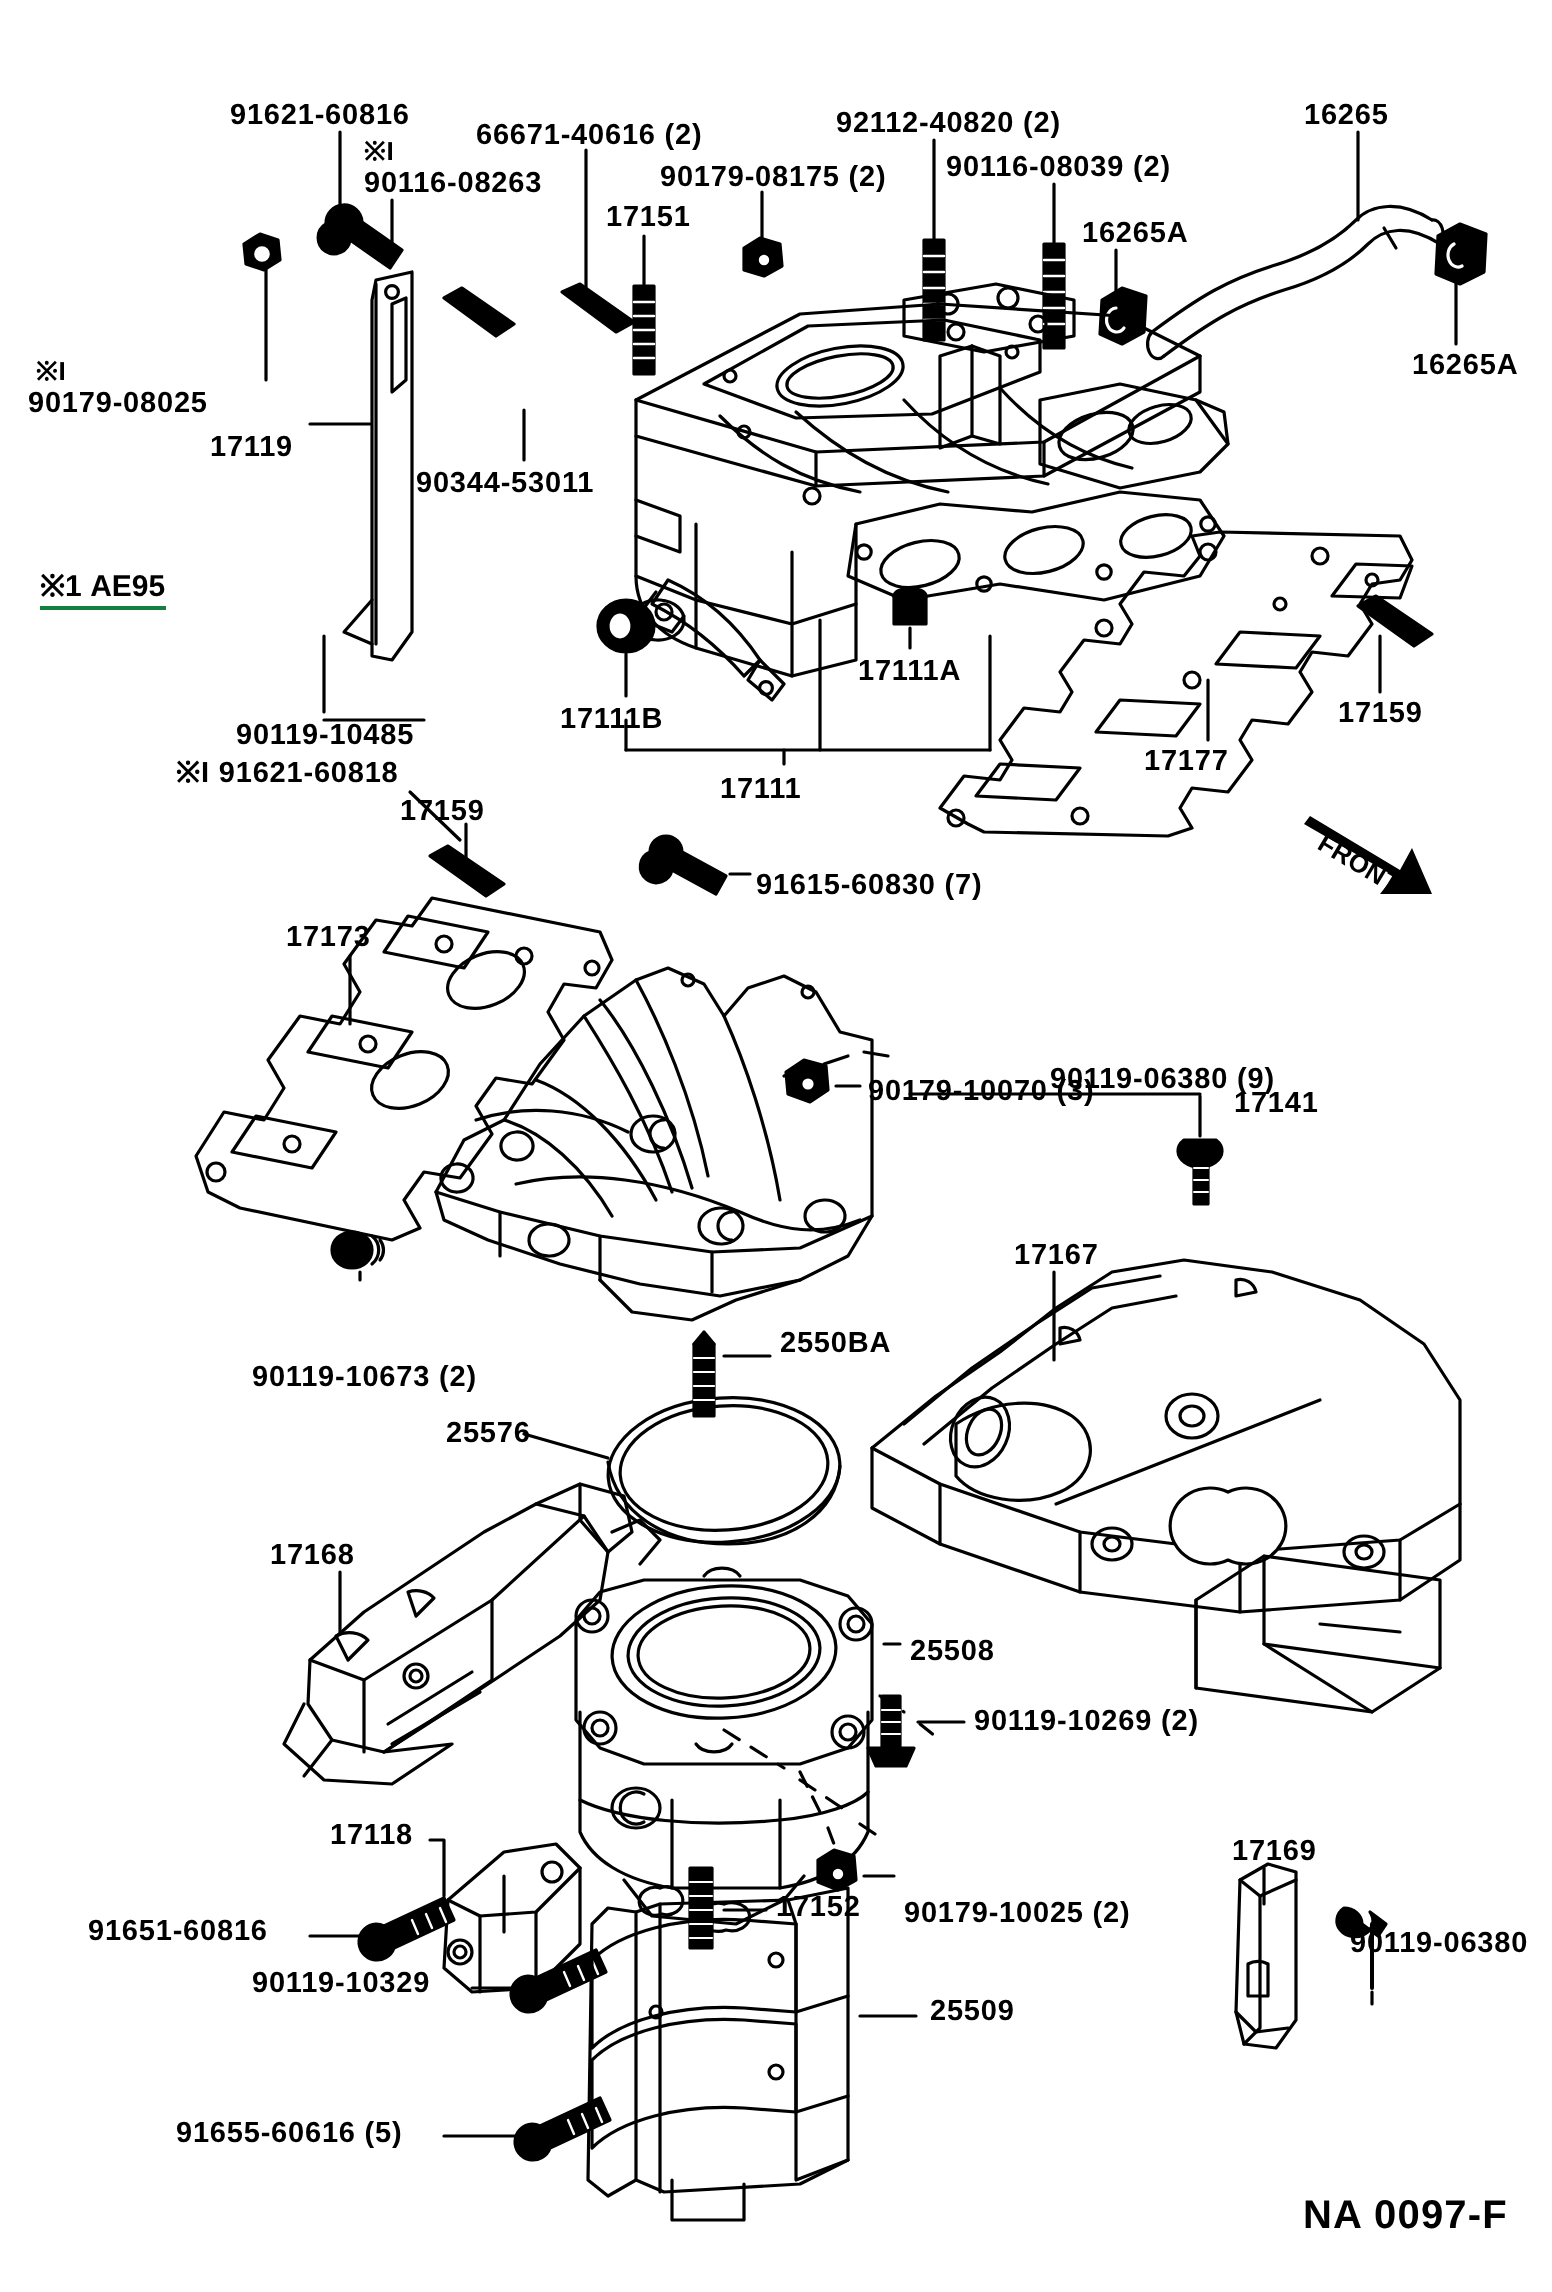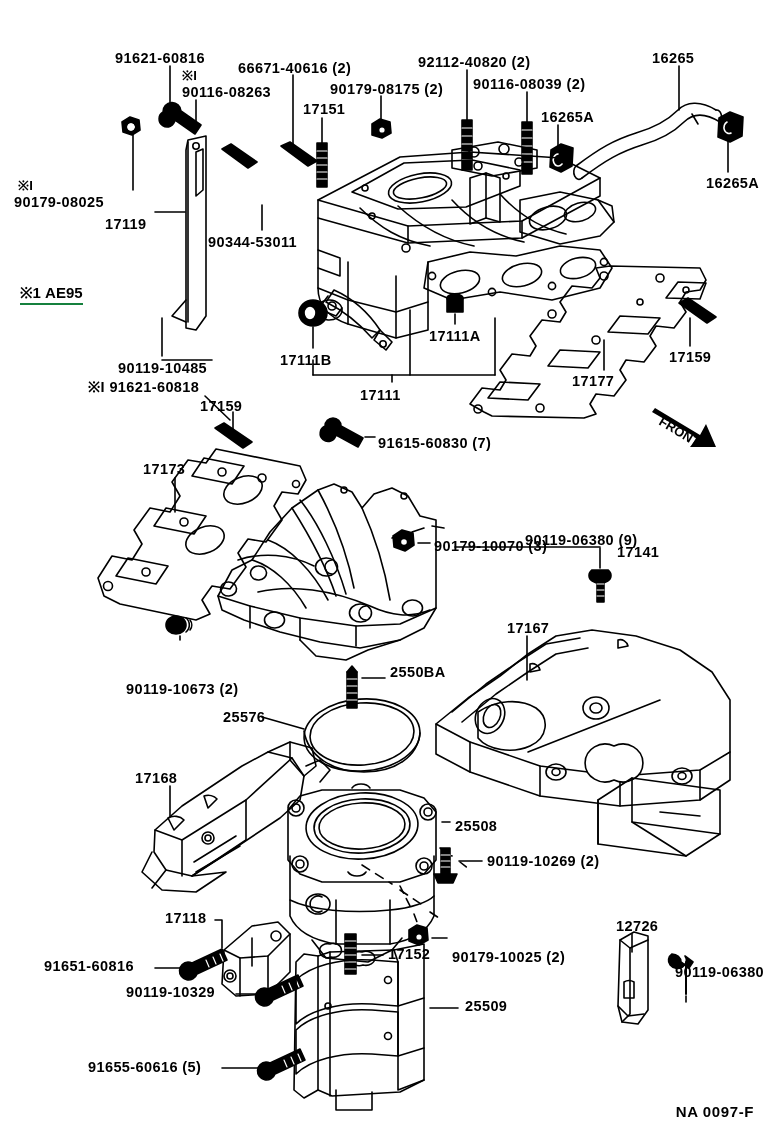--- a/index.html
+++ b/index.html
@@ -46,21 +46,21 @@
   }
   .star {
     font-size: 15px;
     font-weight: bold;
   }
   .footer-code {
     position: absolute;
     right: 22px;
     bottom: 26px;
     font-weight: bold;
-    font-size: 15px;
+    font-size: 20px;
     letter-spacing: 0.6px;
     color: #000;
   }
 </style>
 </head>
 <body>
 
 <div id="page">
 
   <svg id="artwork" viewBox="0 0 776 1146" xmlns="http://www.w3.org/2000/svg">
@@ -555,18 +555,18 @@
   <div class="lbl" style="left:135px;  top:770px;">17168</div>
   <div class="lbl" style="left:455px;  top:818px;">25508</div>
   <div class="lbl" style="left:487px;  top:853px;">90119-10269 (2)</div>
   <div class="lbl" style="left:452px;  top:949px;">90179-10025 (2)</div>
   <div class="lbl" style="left:388px;  top:946px;">17152</div>
   <div class="lbl" style="left:165px;  top:910px;">17118</div>
   <div class="lbl" style="left:44px;   top:958px;">91651-60816</div>
   <div class="lbl" style="left:126px;  top:984px;">90119-10329</div>
   <div class="lbl" style="left:88px;   top:1059px;text-align:center;">91655-60616 (5)</div>
   <div class="lbl" style="left:465px;  top:998px;">25509</div>
-  <div class="lbl" style="left:616px;  top:918px;">12726</div>
+  <div class="lbl" style="left:616px;  top:918px;">17169</div>
   <div class="lbl" style="left:630px;  top:964px;margin-left:45px;">90119-06380</div>
 
   <div class="footer-code">NA 0097-F</div>
 
 </div>
 
 </body></html>

